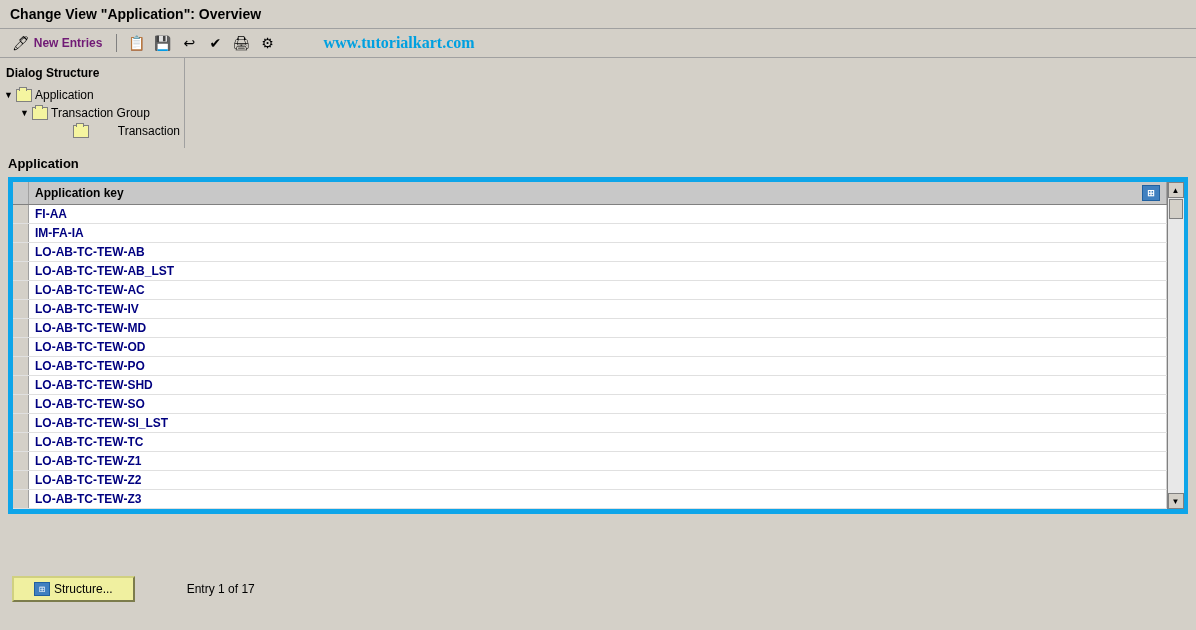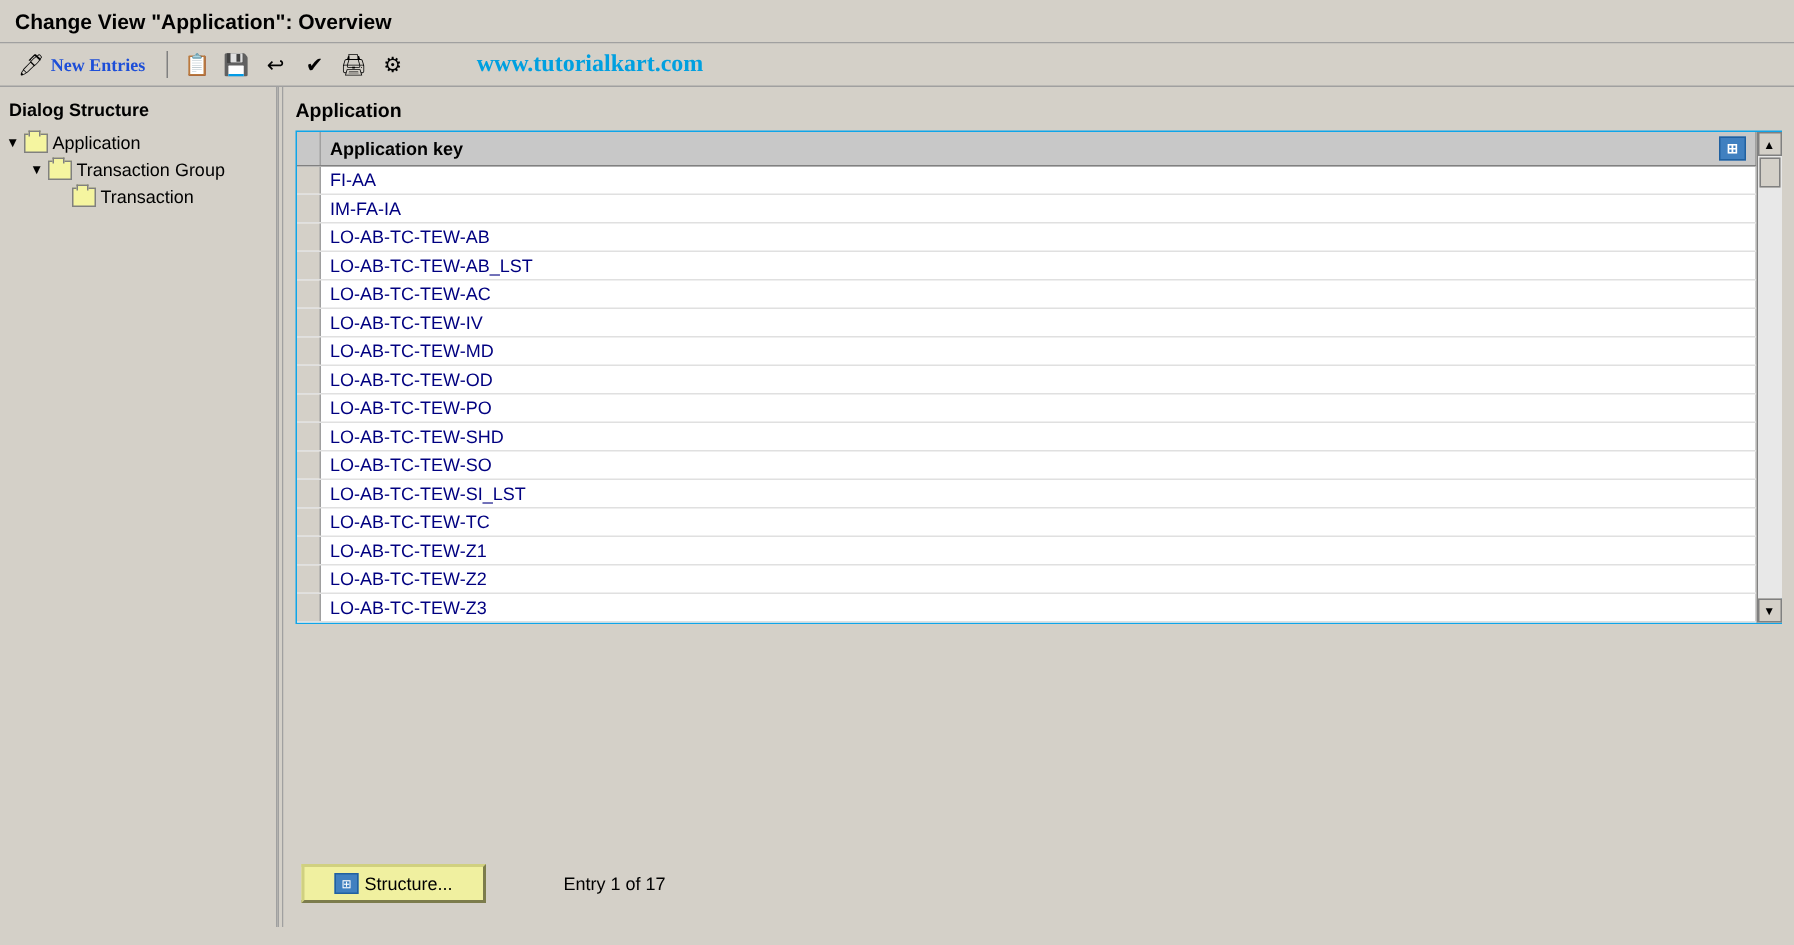--- a/index.html
+++ b/index.html
@@ -57,36 +57,36 @@
       padding: 2px 4px;
     }
 
     .new-entries-icon {
       font-size: 14px;
     }
 
     .new-entries-label {
       font-size: 12px;
       font-weight: bold;
-      color: #1d4ed8;
-      font-family: Liberation Serif, serif;
+      color: #701a75;
     }
 
     .watermark {
       color: #00a0e0;
       font-size: 16px;
       font-weight: bold;
       margin-left: 40px;
       font-family: Liberation Serif, serif;
     }
 
     
     #main-content {
       display: flex;
       height: calc(630px - 70px);
+      flex-direction: column;
     }
 
     
     #left-panel {
       width: 185px;
       background: #d4d0c8;
       border-right: 1px solid #a0a0a0;
       padding: 8px 4px;
     }
 
@@ -132,21 +132,21 @@
       background: #f5f5a0;
       border: 1px solid #808080;
       border-bottom: none;
     }
 
     .tree-label {
       font-size: 12px;
     }
 
     .tree-indent-1 { padding-left: 16px; }
-    .tree-indent-2 { padding-left: 32px; }
+    .tree-indent-2 { padding-left: 32px; justify-content: space-between; }
 
     
     #right-panel {
       flex: 1;
       background: #d4d0c8;
       padding: 8px;
       display: flex;
       flex-direction: column;
     }
 
@@ -183,20 +183,21 @@
       justify-content: center;
       font-size: 9px;
       color: white;
       cursor: pointer;
     }
 
     .table-body {
       overflow-y: auto;
       max-height: 380px;
       position: relative;
+      font-weight: bold;
     }
 
     .table-row {
       display: flex;
       border-bottom: 1px solid #e0e0e0;
     }
 
     .table-cell {
       padding: 2px 6px;
       font-size: 12px;
@@ -337,21 +338,21 @@
       <span class="tree-folder-icon"></span>
       <span class="tree-label">Transaction</span>
     </div>
   </div>
 
   <div id="panel-divider"></div>
 
   <div id="right-panel">
     <div class="panel-header">Application</div>
 
-    <div style="display:flex; border: 1px solid #0ea5e9;">
+    <div style="display:flex; border: 5px solid #0ea5e9;">
 
       <div style="flex:1; background:#fff; overflow:hidden;">
 
         <div class="table-header-row">
           <div style="width:16px; min-width:16px; background:#c8c8c8; border-right:1px solid #a0a0a0;"></div>
           <div class="table-header-cell">
             <span>Application key</span>
             <span class="col-icon">⊞</span>
           </div>
         </div>

